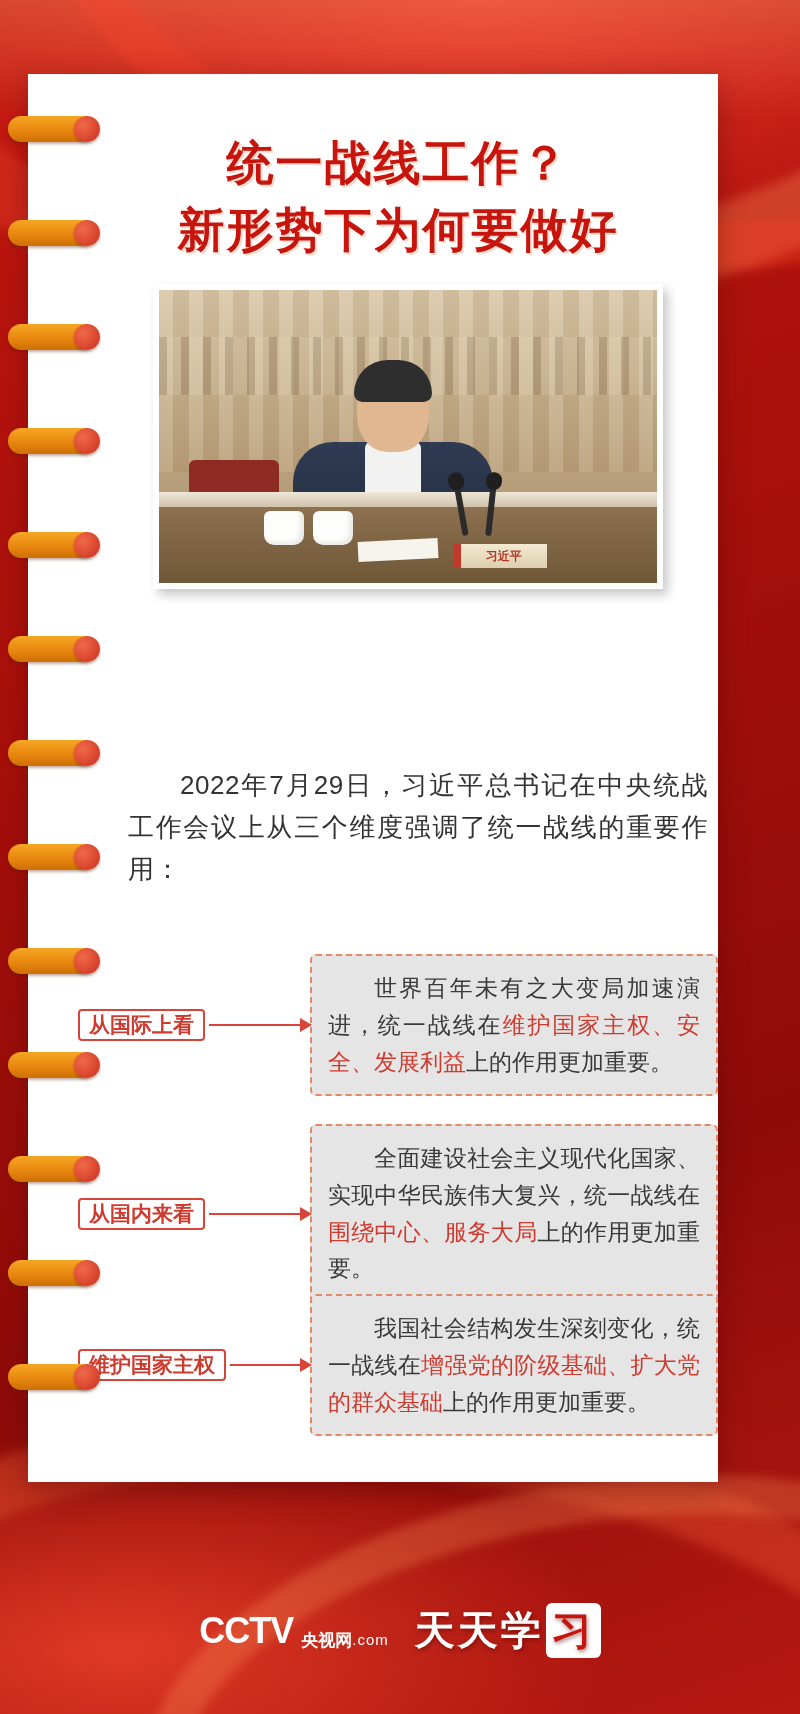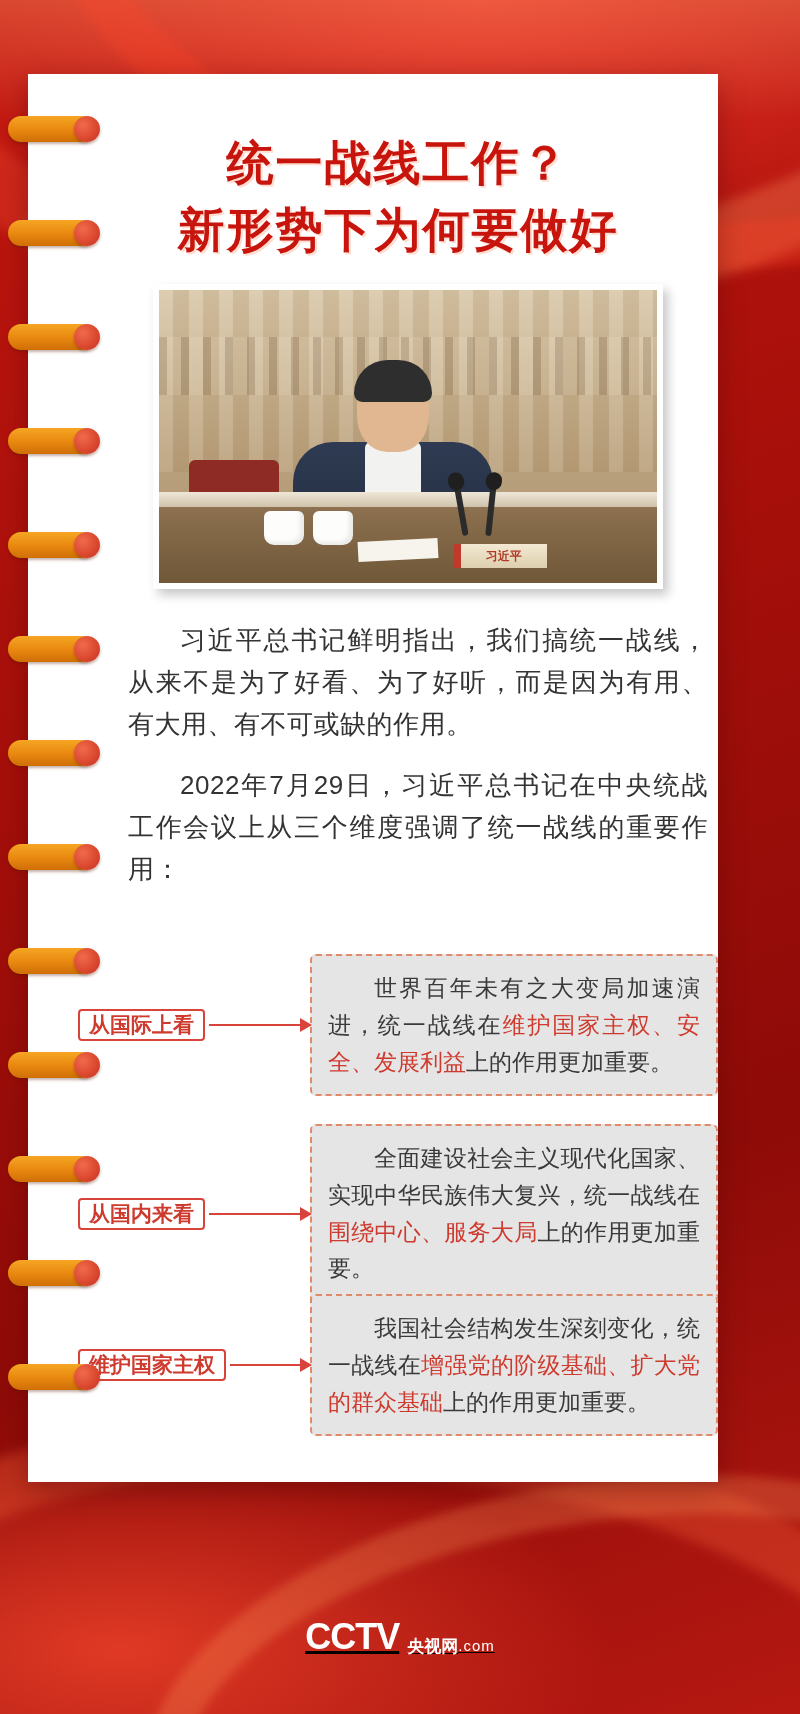--- a/index.html
+++ b/index.html
@@ -297,21 +297,20 @@
   
   .footer {
     position: absolute;
     left: 0;
     bottom: 56px;
     width: 800px;
     display: flex;
     align-items: center;
     justify-content: center;
     gap: 26px;
-    text-decoration: underline;
   }
   .cctv {
     display: flex;
     align-items: flex-end;
     gap: 8px;
     color: #ffffff;
   }
   .cctv .mark {
     font-size: 36px;
     font-weight: bold;
@@ -373,23 +372,20 @@
         <div class="desk"></div>
         <div class="cup c1"></div>
         <div class="cup c2"></div>
         <div class="paper"></div>
         <div class="mic m1"></div>
         <div class="mic m2"></div>
         <div class="nameplate">习近平</div>
       </div>
     </div>
 
-    <div class="body-text p1">
-      <p>习近平总书记鲜明指出，我们搞统一战线，从来不是为了好看、为了好听，而是因为有用、有大用、有不可或缺的作用。</p>
-    </div>
 
     <div class="body-text p2">
       <p>2022年7月29日，习近平总书记在中央统战工作会议上从三个维度强调了统一战线的重要作用：</p>
     </div>
 
     <div class="reason r1">
       <div class="tag-wrap">
         <span class="tag">从国际上看</span>
         <span class="arrow"></span>
       </div>
@@ -436,14 +432,17 @@
     </div>
 
   <div class="footer">
     <div class="cctv">
       <span class="mark">CCTV</span>
       <span class="sub">
         <span class="cn">央视网</span>
         <span class="en">.com</span>
       </span>
     </div>
+    <div class="brand">
+      <span>天天学</span><span class="mark2">习</span>
+    </div>
   </div>
 </div>
 
 </body></html>

